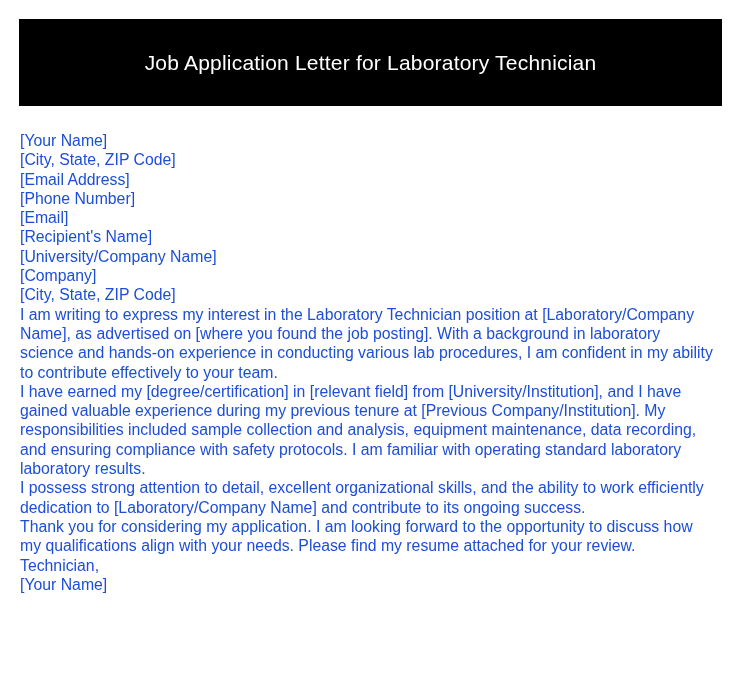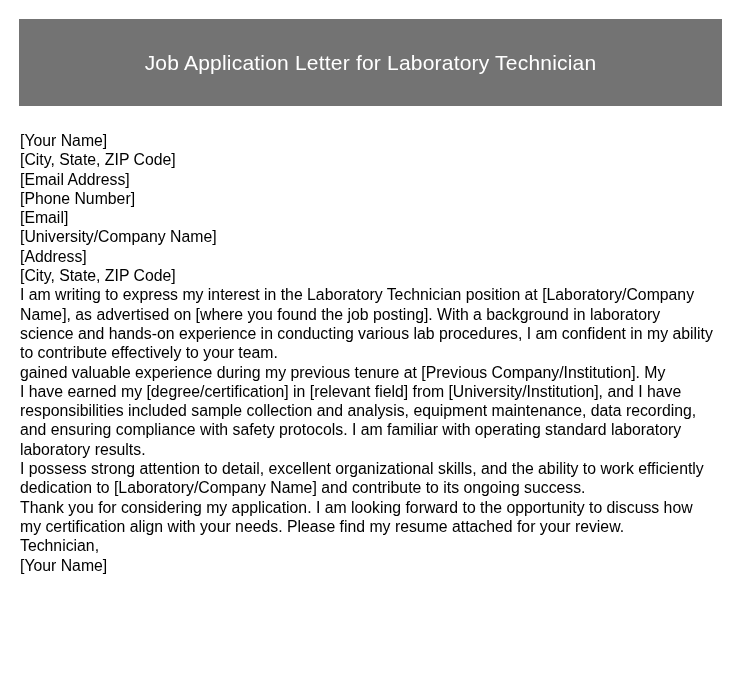--- a/index.html
+++ b/index.html
@@ -43,41 +43,42 @@
     color: #4E4E4E;
   }
   .letter-body .line {
     white-space: nowrap;
   }
 </style>
 </head>
 <body>
 
 <div class="page">
-  <header class="title-bar" style="background: #737373;">
+  <header class="title-bar" style="background: #000000;">
     <h1 style="color: rgb(255, 255, 255);">Job Application Letter for Laboratory Technician</h1>
   </header>
-  <main class="letter-body" style="color: #000000;">
+  <main class="letter-body" style="color: #1d4ed8;">
       <div class="line">[Your Name]</div>
       <div class="line">[City, State, ZIP Code]</div>
       <div class="line">[Email Address]</div>
       <div class="line">[Phone Number]</div>
       <div class="line">[Email]</div>
+      <div class="line">[Recipient's Name]</div>
       <div class="line">[University/Company Name]</div>
-      <div class="line">[Address]</div>
+      <div class="line">[Company]</div>
       <div class="line">[City, State, ZIP Code]</div>
       <div class="line">I am writing to express my interest in the Laboratory Technician position at [Laboratory/Company</div>
       <div class="line">Name], as advertised on [where you found the job posting]. With a background in laboratory</div>
       <div class="line">science and hands-on experience in conducting various lab procedures, I am confident in my ability</div>
       <div class="line">to contribute effectively to your team.</div>
+      <div class="line">I have earned my [degree/certification] in [relevant field] from [University/Institution], and I have</div>
       <div class="line">gained valuable experience during my previous tenure at [Previous Company/Institution]. My</div>
-      <div class="line">I have earned my [degree/certification] in [relevant field] from [University/Institution], and I have</div>
       <div class="line">responsibilities included sample collection and analysis, equipment maintenance, data recording,</div>
       <div class="line">and ensuring compliance with safety protocols. I am familiar with operating standard laboratory</div>
       <div class="line">laboratory results.</div>
       <div class="line">I possess strong attention to detail, excellent organizational skills, and the ability to work efficiently</div>
       <div class="line">dedication to [Laboratory/Company Name] and contribute to its ongoing success.</div>
       <div class="line">Thank you for considering my application. I am looking forward to the opportunity to discuss how</div>
-      <div class="line">my certification align with your needs. Please find my resume attached for your review.</div>
+      <div class="line">my qualifications align with your needs. Please find my resume attached for your review.</div>
       <div class="line">Technician,</div>
       <div class="line">[Your Name]</div>
     </main>
 </div>
 
 </body></html>

